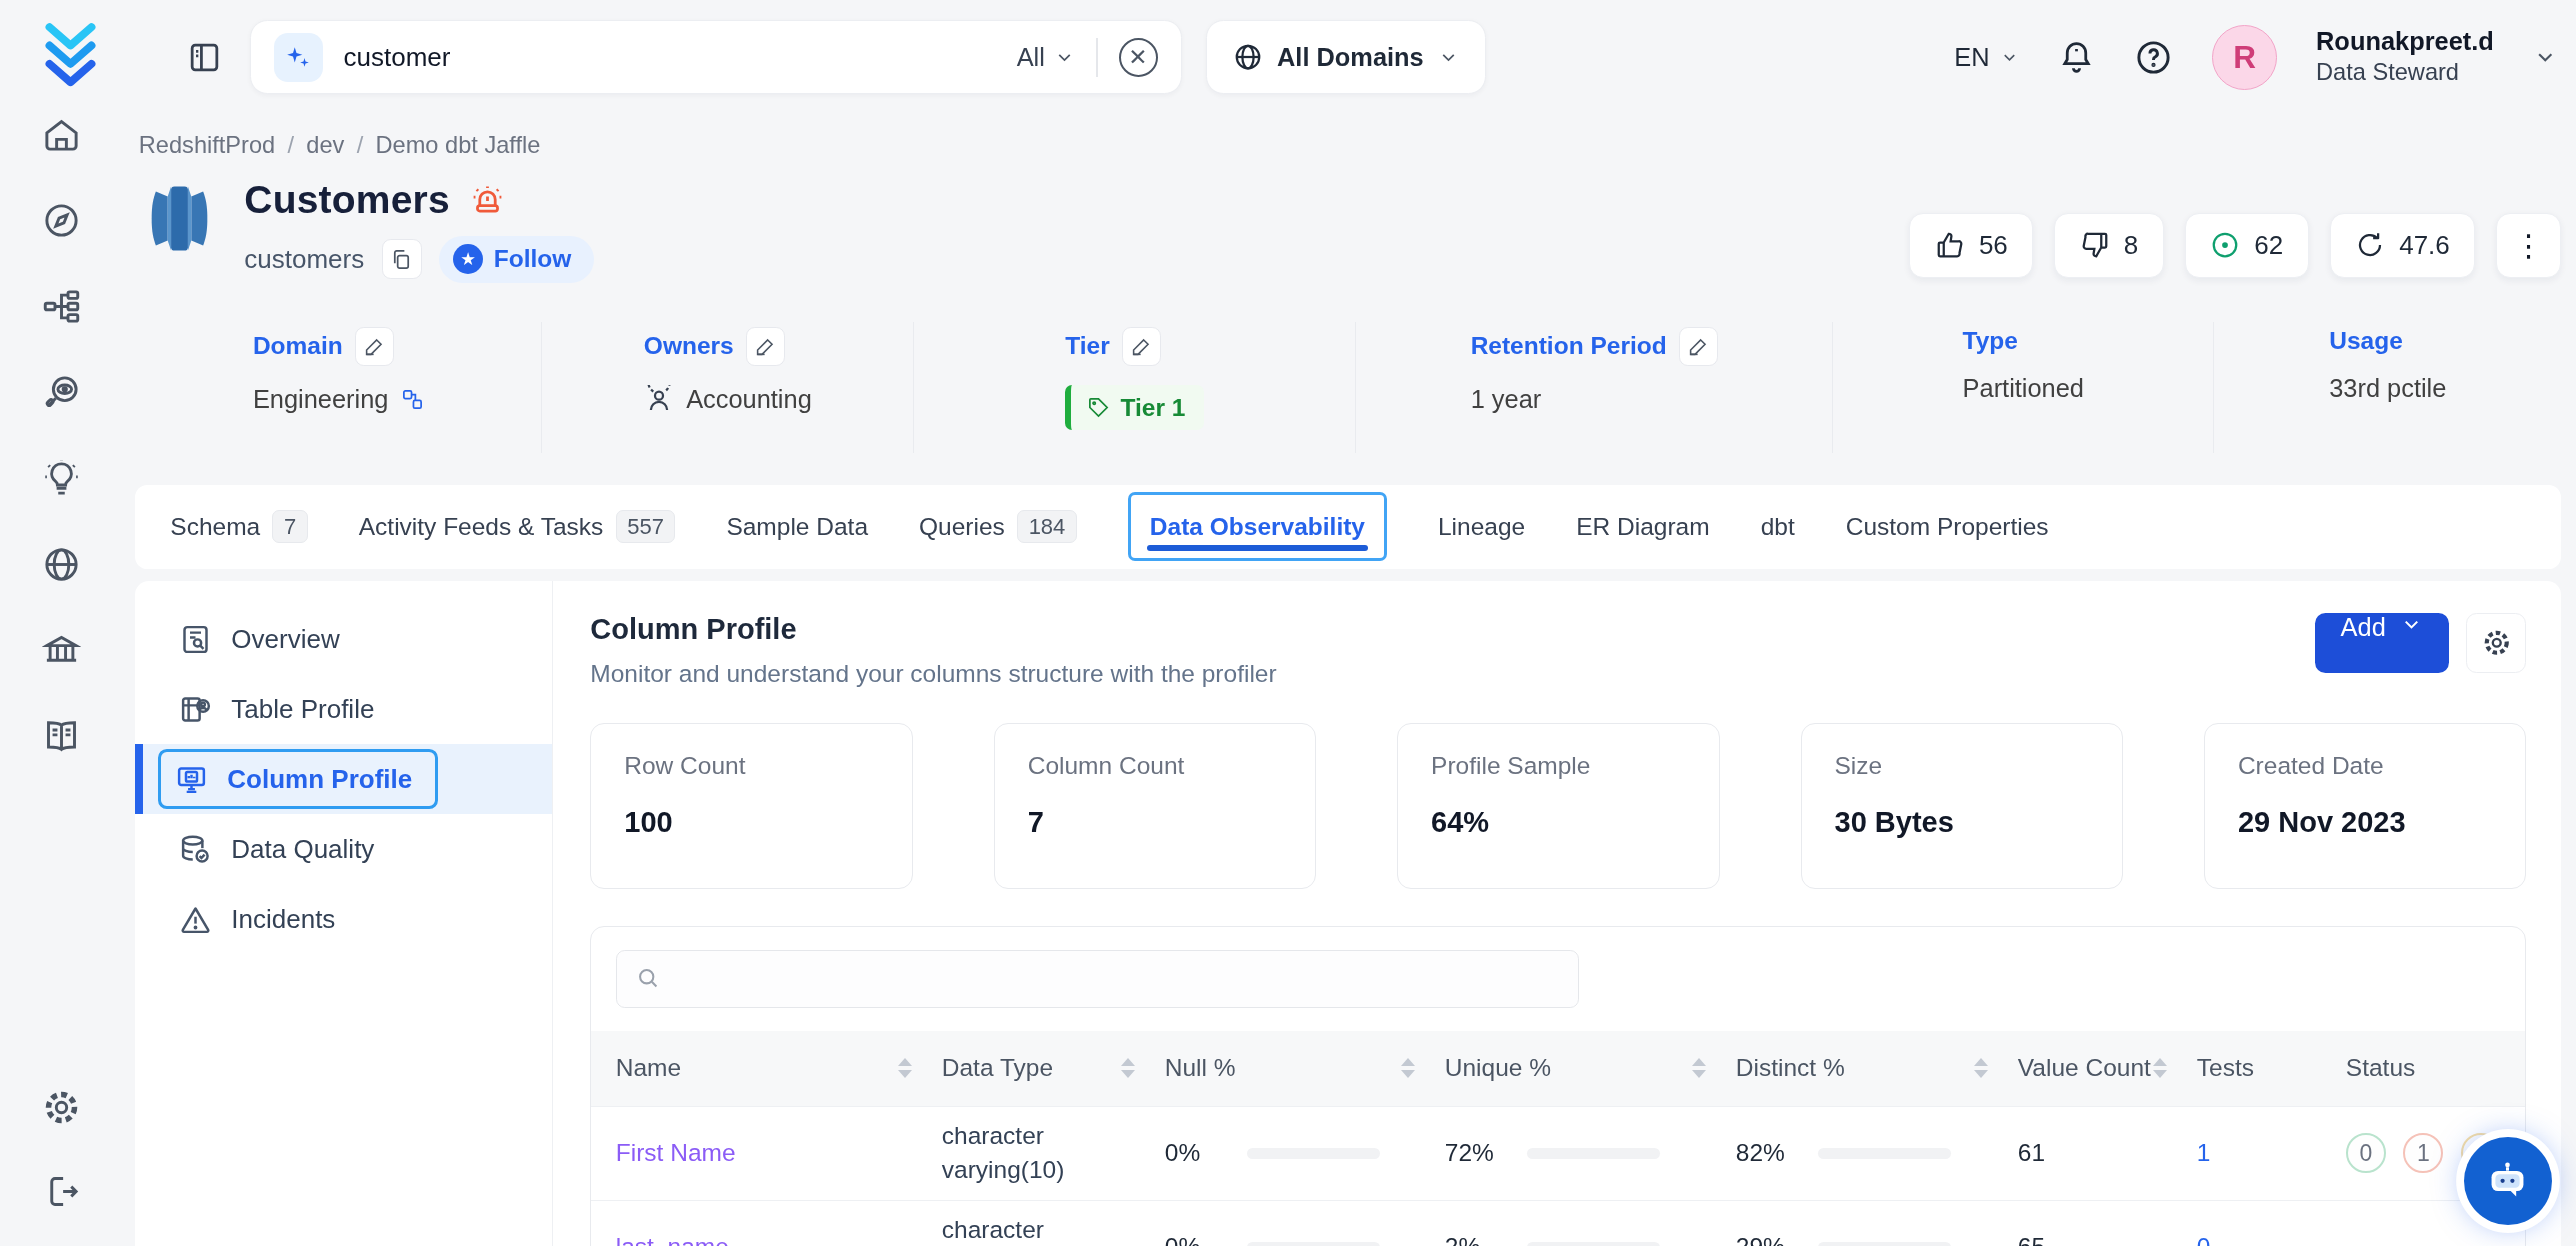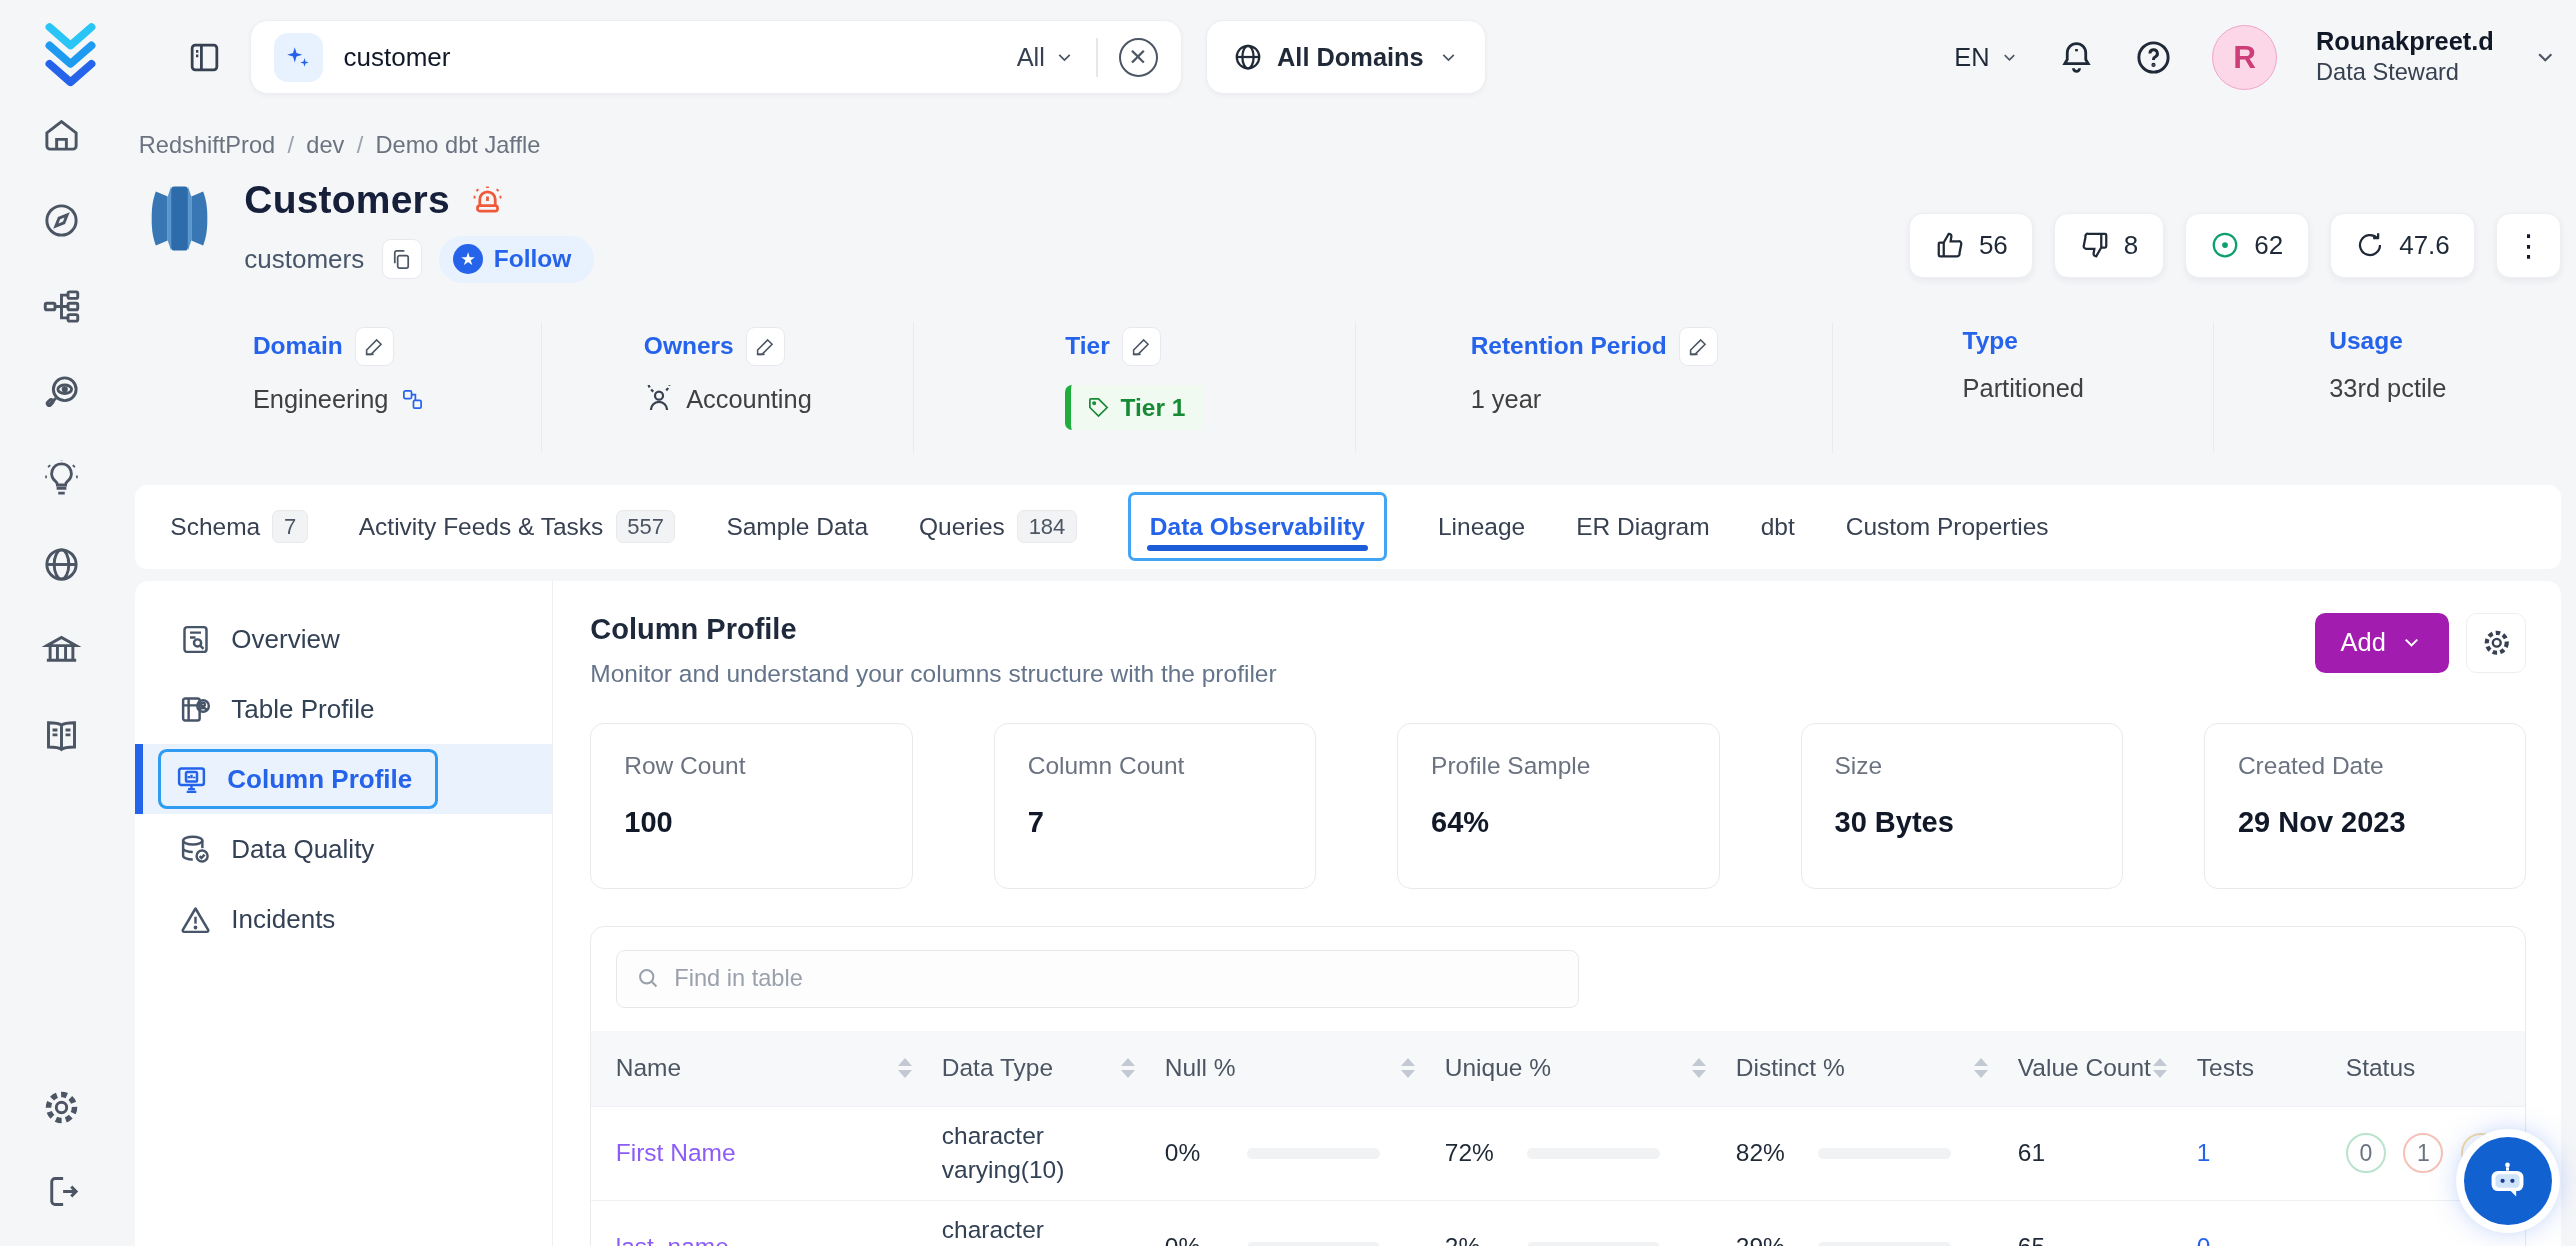--- a/index.html
+++ b/index.html
@@ -86,21 +86,21 @@
   .subnav-item.active { background:#e9f2fd; color:#2563eb; font-weight:bold; padding-left:23px; }
   .subnav-item.active svg { stroke:#2563eb; }
   .subnav-item.active::before { content:""; position:absolute; left:0; top:0; bottom:0; width:7.9px; background:#2563eb; }
   .subnav-focus { display:flex; align-items:center; gap:19px; border:3.5px solid #2f9cf1; border-radius:8.8px; padding:10.5px 23px 10.5px 14px; }
 
   .panel { flex:1; padding:31.5px 35px 0 37px; display:flex; flex-direction:column; }
   .panel-head { display:flex; align-items:flex-start; }
   .h2 { font-size:29px; font-weight:bold; color:#1e293b; }
   .panel-sub { font-size:24.5px; color:#64748b; margin-top:14px; }
   .panel-actions { margin-left:auto; display:flex; gap:17.5px; }
-  .add-btn { height:60px; border:none; border-radius:10.5px; background:#a21caf; color:#fff; font-size:25.4px; display:flex; align-items:center; gap:14px; padding:0 26px; cursor:pointer; font-family:inherit; }
+  .add-btn { height:60px; border:none; border-radius:10.5px; background:#1d4ed8; color:#fff; font-size:25.4px; display:flex; gap:14px; padding:0 26px; cursor:pointer; font-family:inherit; }
   .gear-btn { width:60px; height:60px; background:#fff; border:1.8px solid #eceef2; border-radius:10.5px; display:flex; align-items:center; justify-content:center; cursor:pointer; }
 
   .cards { display:flex; gap:81px; margin-top:35px; }
   .kpi-card { flex:1; border:1.8px solid #e8eaee; border-radius:14px; padding:28px 33px 49px; background:#fff; }
   .kpi-label { font-size:24.5px; color:#6b7280; }
   .kpi-value { font-size:29px; font-weight:bold; color:#111827; margin-top:26px; }
 
   .table-card { margin-top:37px; border:1.8px solid #e8eaee; border-radius:14px; overflow:hidden; background:#fff; }
   .table-toolbar { padding:23px 24.5px; }
   .find-box { width:963px; height:58px; border:1.8px solid #e5e7eb; border-radius:8.8px; background:#fdfdfe; display:flex; align-items:center; gap:14px; padding:0 19px; }
@@ -596,21 +596,20 @@
             </div>
           </div>
 
           <div class="table-card">
             <div class="table-toolbar">
               <div class="find-box">
                 <svg width="24.5" height="24.5" viewBox="0 0 24 24" fill="none" stroke="#9aa1ac" stroke-width="2">
                     <circle cx="10.5" cy="10.5" r="6.5"></circle>
                     <path d="M15.5 15.5l4.5 4.5"></path>
                   </svg>
-                <input type="text" placeholder="Find in table" style="">
               </div>
             </div>
 
             <div class="tgrid thead">
               <div class="th">
                   <span>Name</span>
                   <span class="sort">
                     <i class="up"></i>
                     <i class="down"></i>
                   </span>

